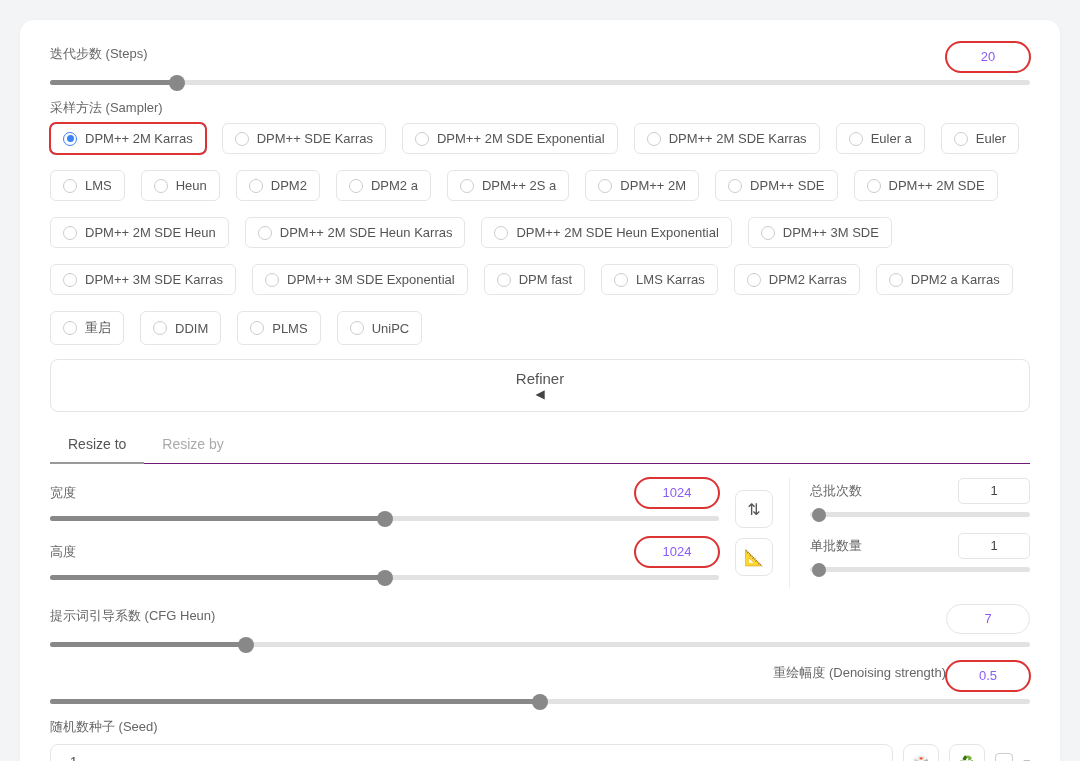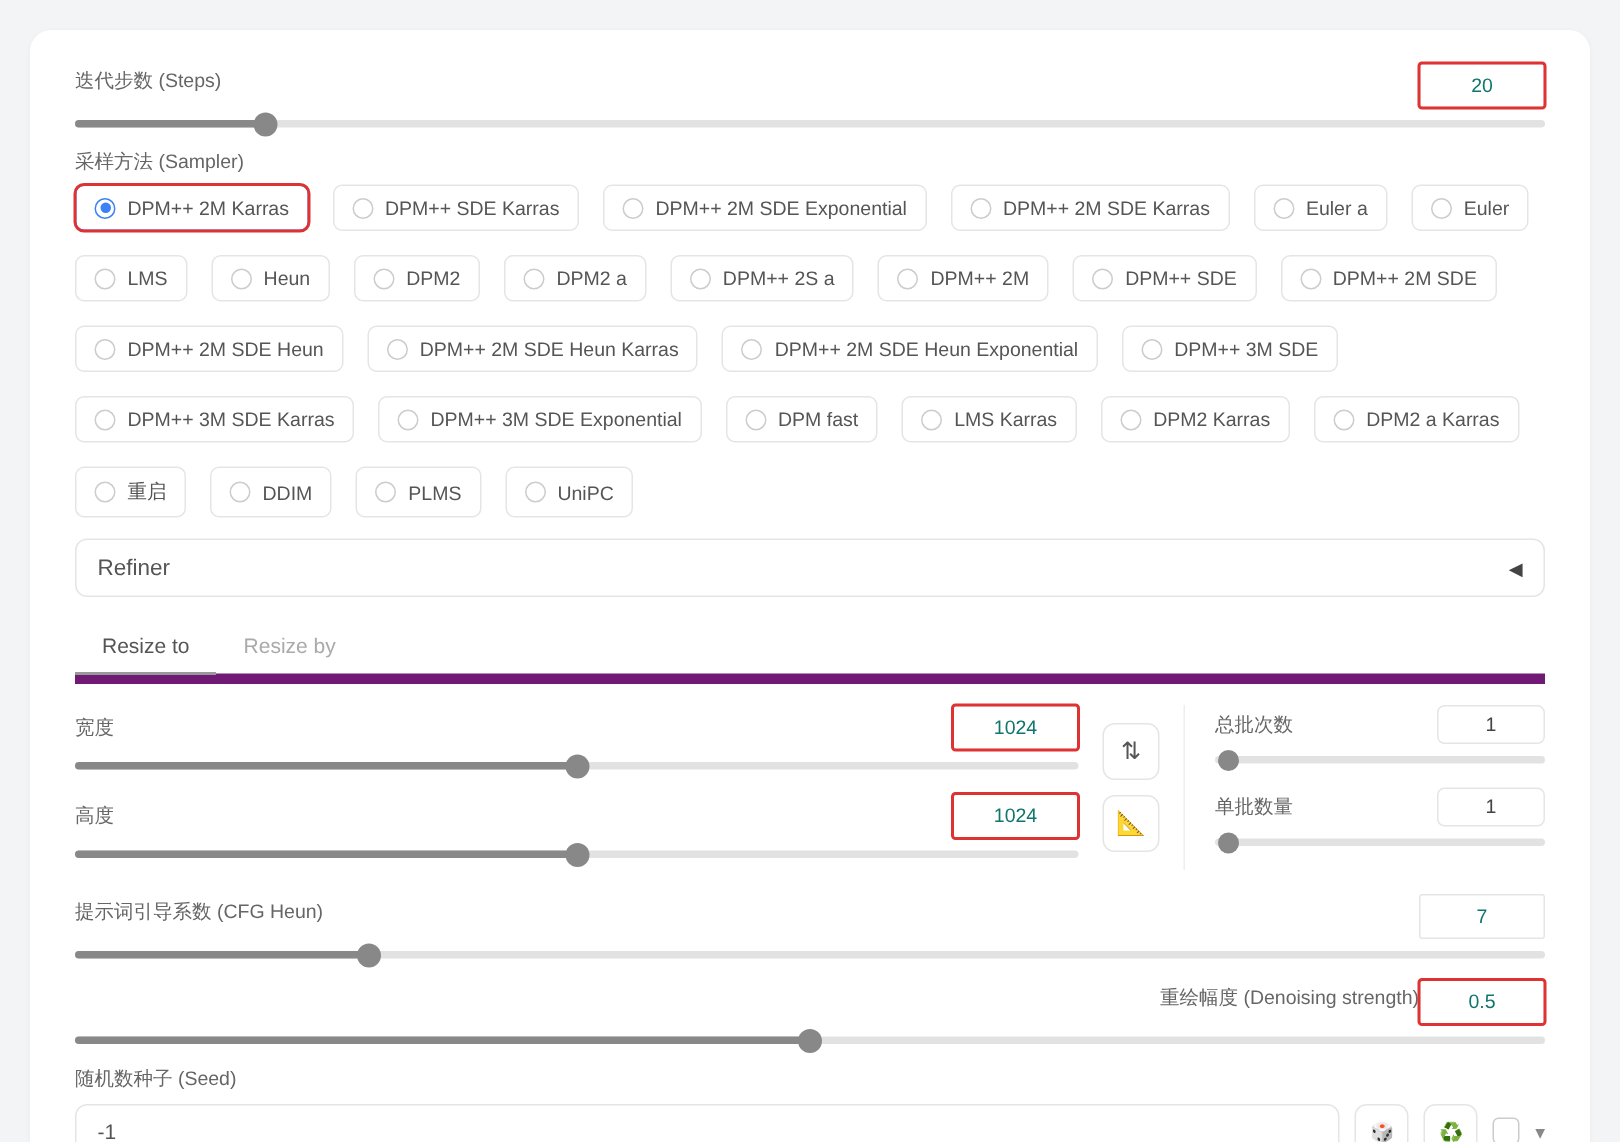--- a/index.html
+++ b/index.html
@@ -3,33 +3,33 @@
 <meta charset="utf-8">
 <style>
 * { box-sizing: border-box; margin: 0; padding: 0; }
 body { font-family: -apple-system, BlinkMacSystemFont, "Segoe UI", Arial, sans-serif; background: #f3f4f6; padding: 20px; color: #555; font-size: 13px; }
 .card { background: #fff; border-radius: 14px; padding: 22px 30px 28px; max-width: 1080px; margin: 0 auto; box-shadow: 0 1px 4px rgba(0,0,0,0.04); }
 .field-row { margin-bottom: 14px; }
 .field-label { color: #666; margin-bottom: 6px; display: block; font-size: 13px; }
 .slider-track { position: relative; height: 5px; background: #e2e2e2; border-radius: 3px; flex: 1; }
 .slider-fill { position: absolute; left: 0; top: 0; height: 100%; background: #888; border-radius: 3px; }
 .slider-thumb { position: absolute; top: 50%; width: 16px; height: 16px; background: #888; border-radius: 50%; transform: translate(-50%, -50%); }
-.num-box { width: 84px; height: 30px; border: 1px solid #e5e5e5; border-radius: 2px; background: #fff; text-align: center; line-height: 28px; color: #0f766e; font-size: 13px; }
+.num-box { width: 84px; height: 30px; border: 1px solid #e5e5e5; border-radius: 15px; background: #fff; text-align: center; line-height: 28px; color: #8b5cf6; font-size: 13px; }
 .highlight { outline: 2px solid #d33; outline-offset: -1px; }
 .sampler-group { display: flex; flex-wrap: wrap; gap: 16px; margin-top: 6px; }
 .radio-pill { border: 1px solid #e5e5e5; border-radius: 6px; padding: 7px 12px; display: flex; align-items: center; gap: 8px; cursor: pointer; background: #fff; color: #555; font-size: 13px; }
 .radio-pill.selected { border-color: #3b82f6; }
 .radio-pill.highlighted { outline: 2px solid #d33; outline-offset: -1px; }
 .radio-circle { width: 14px; height: 14px; border: 1.5px solid #ccc; border-radius: 50%; display: inline-flex; align-items: center; justify-content: center; flex-shrink: 0; }
 .radio-pill.selected .radio-circle { border-color: #3b82f6; }
 .radio-pill.selected .radio-circle::after { content: ''; width: 7px; height: 7px; background: #3b82f6; border-radius: 50%; }
-.accordion { border: 1px solid #e5e5e5; border-radius: 8px; padding: 10px 14px; display: flex; justify-content: space-between; align-items: center; margin-top: 12px; cursor: pointer; }
+.accordion { border: 1px solid #e5e5e5; border-radius: 8px; padding: 10px 14px; display: flex; justify-content: space-between; align-items: center; margin-top: 12px; cursor: pointer; flex-direction: column; }
 .accordion-label { font-size: 15px; color: #555; }
 .triangle-left { font-size: 12px; color: #444; }
-.tabs { display: flex; border-bottom: 7px solid #701a75; margin-top: 14px; }
+.tabs { display: flex; border-bottom: 1px solid #701a75; margin-top: 14px; }
 .tab { padding: 10px 18px; color: #aaa; cursor: pointer; font-size: 14px; }
 .tab.active { color: #555; border-bottom: 2px solid #999; margin-bottom: -1px; }
 .resize-panel { display: flex; gap: 20px; margin-top: 14px; align-items: stretch; }
 .resize-left { flex: 1; border-right: 1px solid #eee; padding-right: 16px; display: flex; gap: 16px; }
 .resize-sliders { flex: 1; }
 .resize-buttons { display: flex; flex-direction: column; gap: 10px; justify-content: center; }
 .square-btn { width: 38px; height: 38px; border: 1px solid #e5e5e5; border-radius: 8px; background: #fff; display: flex; align-items: center; justify-content: center; cursor: pointer; font-size: 16px; }
 .resize-right { width: 220px; }
 .dim-row { display: flex; align-items: center; gap: 10px; margin-bottom: 8px; }
 .seed-row { display: flex; align-items: center; gap: 10px; margin-top: 8px; }

